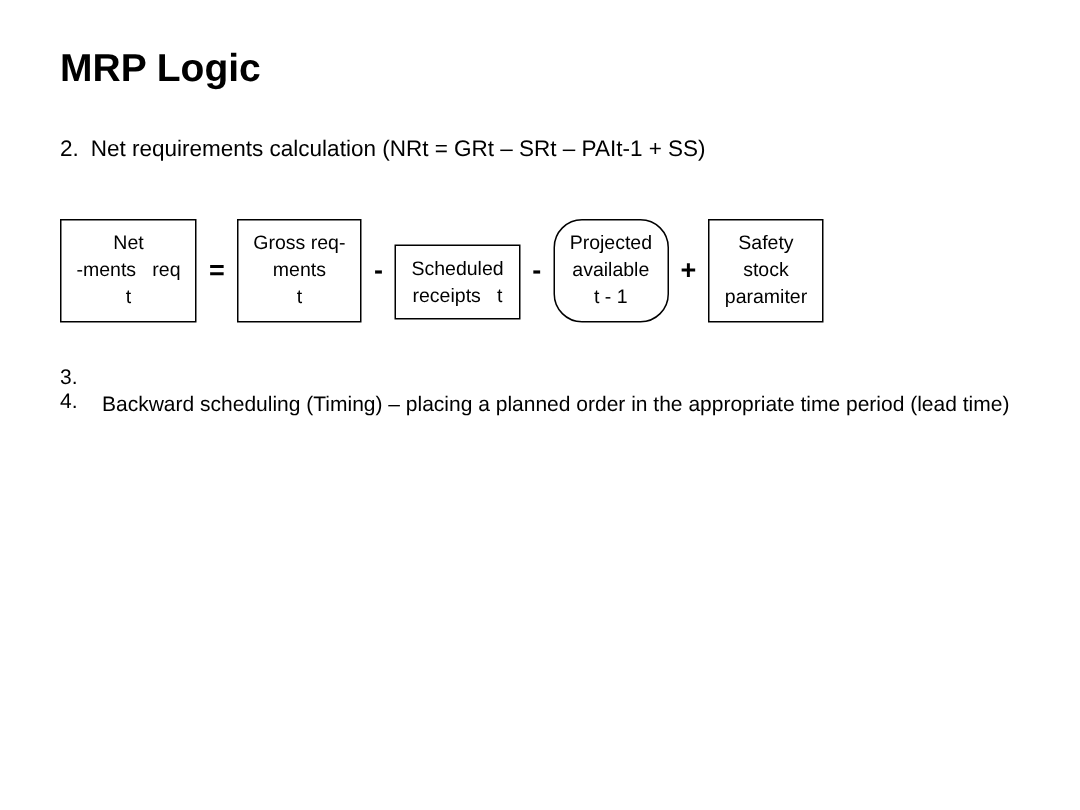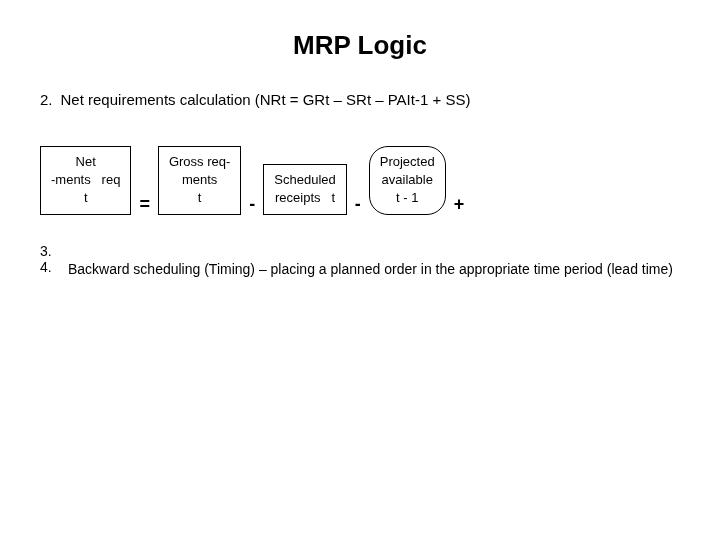--- a/index.html
+++ b/index.html
@@ -14,41 +14,40 @@
     }
     .page {
       width: 720px;
       height: 540px;
       padding: 20px 40px;
       display: flex;
       flex-direction: column;
       gap: 0;
     }
     .title {
-      text-align: center;
       font-size: 26px;
       font-weight: bold;
       margin-bottom: 28px;
       margin-top: 10px;
     }
     .section {
       margin-bottom: 18px;
     }
     .section-text {
       font-size: 15px;
       line-height: 1.4;
     }
     .section-number {
       font-size: 15px;
       font-weight: normal;
       margin-right: 8px;
     }
     .formula-row {
       display: flex;
-      align-items: flex-end;
+      align-items: center;
       justify-content: flex-start;
       margin: 18px 0 18px 0;
       gap: 4px;
     }
     .formula-box {
       border: 1.5px solid #000;
       padding: 6px 10px;
       text-align: center;
       font-size: 13px;
       line-height: 1.4;
@@ -103,20 +102,23 @@
     <div class="formula-op">-</div>
     <div class="formula-box" style="min-width:80px;margin-top:16px;">
       <span>Scheduled<br>receipts</span>
       &nbsp;&nbsp;<span>t</span>
     </div>
     <div class="formula-op">-</div>
     <div class="formula-box" style="min-width:72px;border-radius:19px;">
       <span>Projected<br>available<br>t - 1</span>
     </div>
     <div class="formula-op">+</div>
+    <div class="formula-box" style="min-width:68px;">
+      <span>Safety<br>stock<br>paramiter</span>
+    </div>
   </div>
 
   <div class="section-3-4">
     <div class="list-item">
       <span class="list-number">3.</span>
     </div>
     <div class="list-item">
       <span class="list-number">4.</span>
       <p>Backward scheduling (Timing) – placing a planned order in the appropriate time period (lead time)</p>
     </div>

